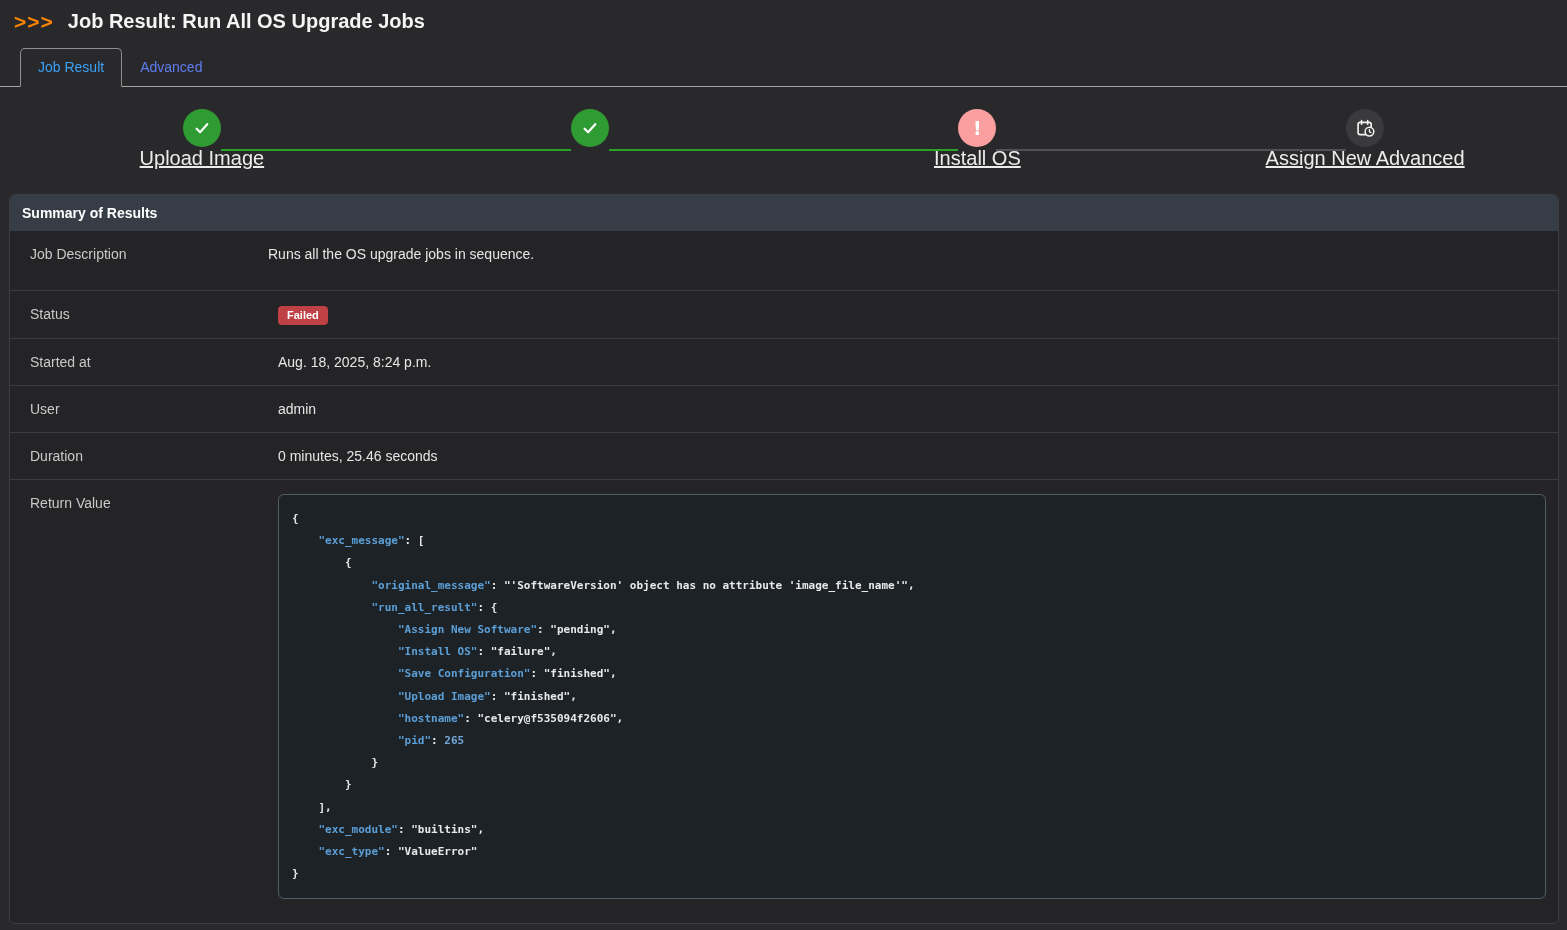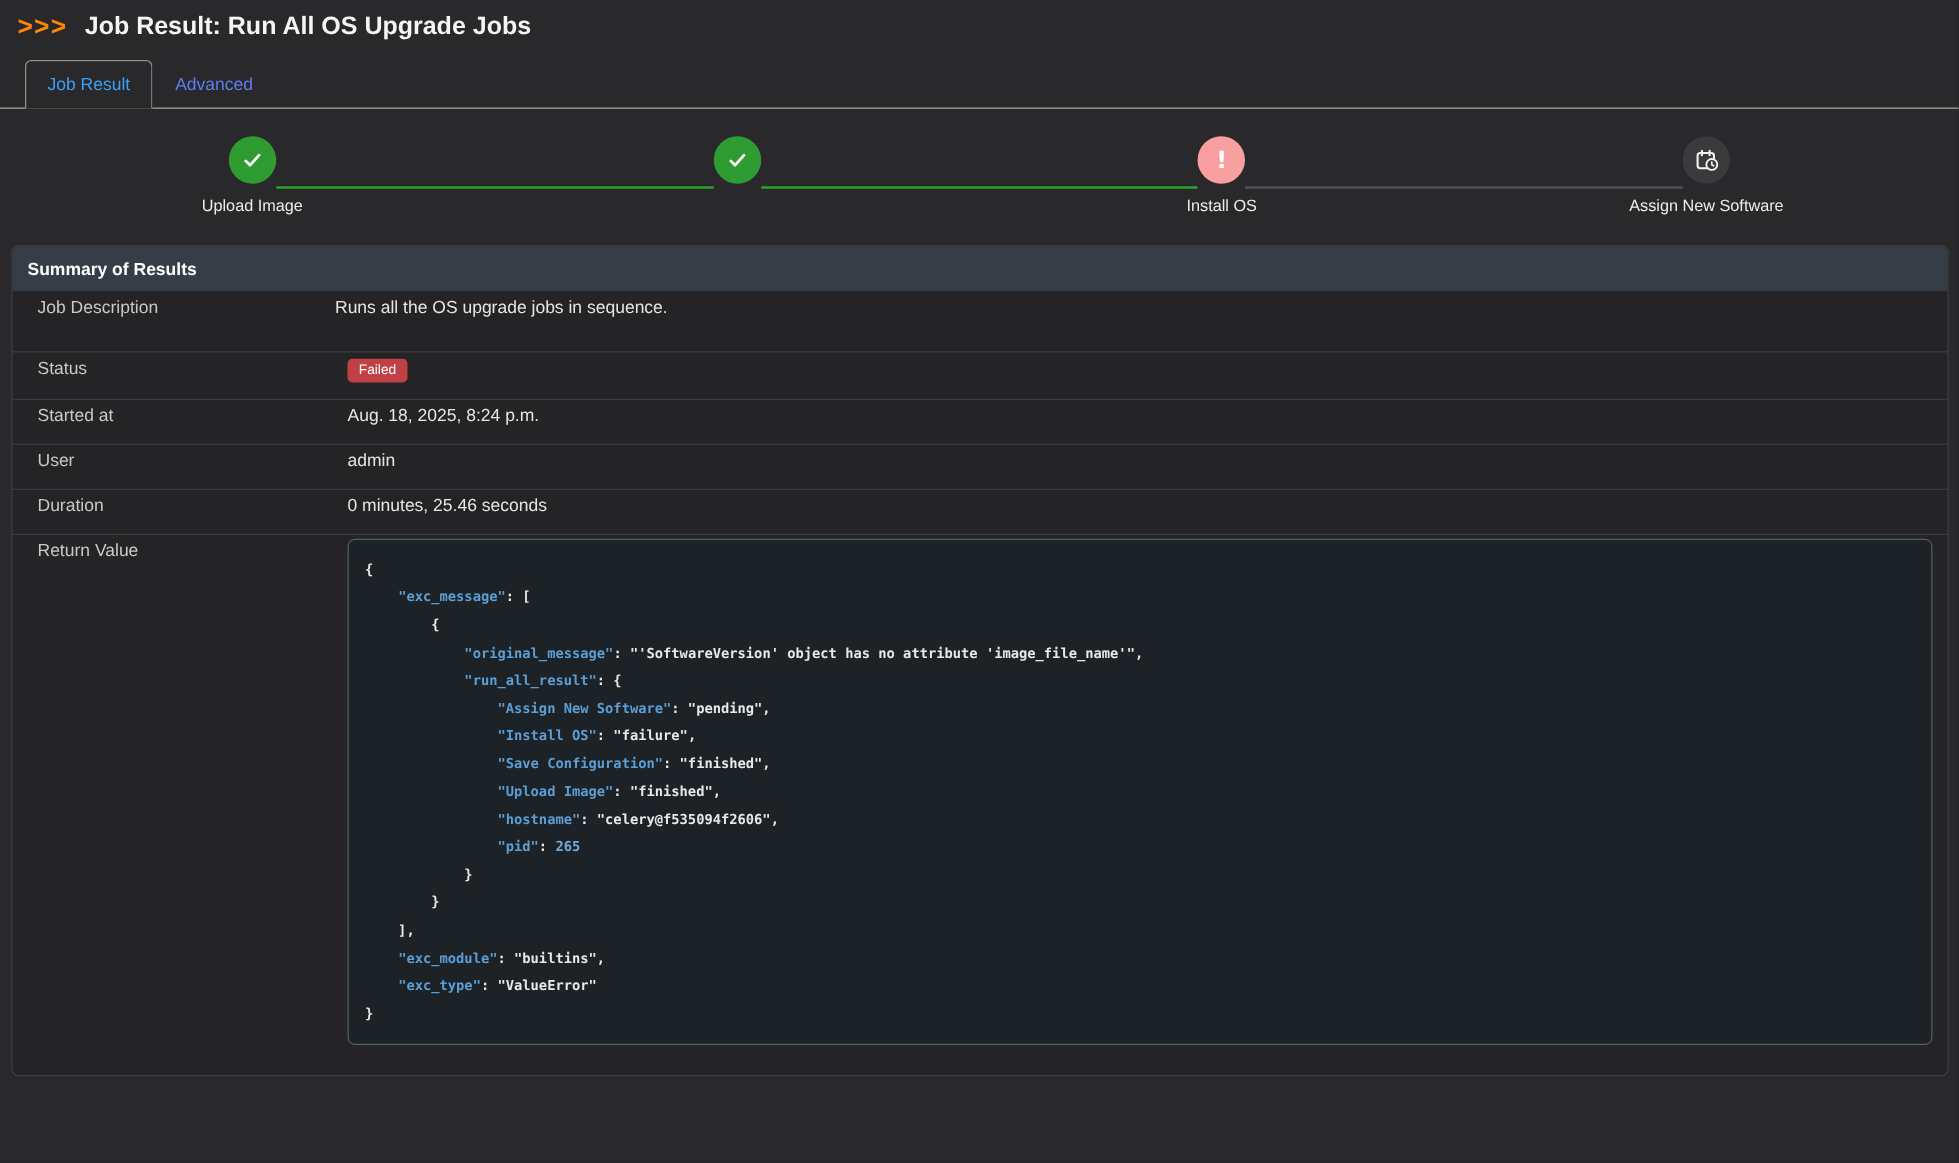--- a/index.html
+++ b/index.html
@@ -33,35 +33,35 @@
   .conn-left  { left:0; right:calc(50% + 19px); }
   .conn-right { left:calc(50% + 19px); right:0; }
   .conn.green { background:#2aa22a; }
   .conn.gray  { background:#525254; }
   .circle { width:38px; height:38px; border-radius:50%; margin:0 auto;
             display:flex; align-items:center; justify-content:center; }
   .circle.success { background:#2e9b33; }
   .circle.error   { background:#f99f9f; }
   .circle.pending { background:#3a3a3c; }
   .excl { color:#ffffff; font-weight:700; font-size:19px; font-family:"DejaVu Sans", sans-serif; }
-  .step-label { margin-top:10px; font-size:13px; color:#ececec; }
+  .step-label { margin-top:0; font-size:20px; color:#ececec;text-decoration:underline; }
 
   
   .panel { margin:24px 8px 0 9px; background:#242426; border:1px solid #3e3f41; border-radius:6px; }
   .panel-header { background:#363d47; border-radius:6px 6px 0 0; padding:10px 12px;
                   font-weight:700; font-size:14px; color:#ffffff; }
-  .srow { display:flex; align-items:flex-start; padding:3px 12px 13px 20px; }
+  .srow { display:flex; align-items:flex-start; padding:14px 12px 13px 20px; }
   .srow + .srow { border-top:1px solid #3a3b3d;gap:10px; }
   .srow.tall { padding-bottom:26px; }
   .srow.code-row { padding-bottom:24px; }
   .cell-label { flex:0 0 238px; color:#c9c9c9; font-size:14px; line-height:19px; }
   .cell-value { flex:1; color:#e6e6e6; font-size:14px; line-height:19px; }
 
   .status-badge { display:inline-block; background:#bf4045; color:#ffffff; font-size:11px;
-                  font-weight:400; padding:3px 9px; border-radius:4px; line-height:13px; }
+                  font-weight:700; padding:3px 9px; border-radius:4px; line-height:13px; }
 
   
   .codeblock { background:#1d2227; border:1px solid #545b61; border-radius:6px;
                padding:13px 13px; font-family:"DejaVu Sans Mono", monospace;
                font-size:11px; font-weight:700; line-height:22.2px; }
   .code-line { white-space:pre; }
   .tok-key   { color:#5b9fd6; }
   .tok-num   { color:#74a9d8; }
   .tok-plain { color:#e8e8e8; }
 </style>
@@ -110,21 +110,21 @@
       <div class="circle pending">
         <svg width="21" height="21" viewBox="0 0 24 24">
           <g fill="none" stroke="#f2f2f2" stroke-width="1.9" stroke-linecap="round">
             <rect x="3.5" y="5" width="15" height="14" rx="2.5"></rect>
             <path d="M7.5 3v4M14.5 3v4"></path>
           </g>
           <circle cx="16.5" cy="15.5" r="5" fill="#3a3a3c" stroke="#f2f2f2" stroke-width="1.7"></circle>
           <path d="M16.5 13.4v2.3l1.7 1" stroke="#f2f2f2" stroke-width="1.5" fill="none" stroke-linecap="round"></path>
         </svg>
       </div>
-      <div class="step-label">Assign New Software</div>
+      <div class="step-label">Assign New Advanced</div>
     </div>
   </div>
 
 <div class="panel">
   <div class="panel-header">Summary of Results</div>
   <div>
       <div class="srow tall">
         <div class="cell-label">Job Description</div>
         <div class="cell-value">Runs all the OS upgrade jobs in sequence.</div>
       </div>

